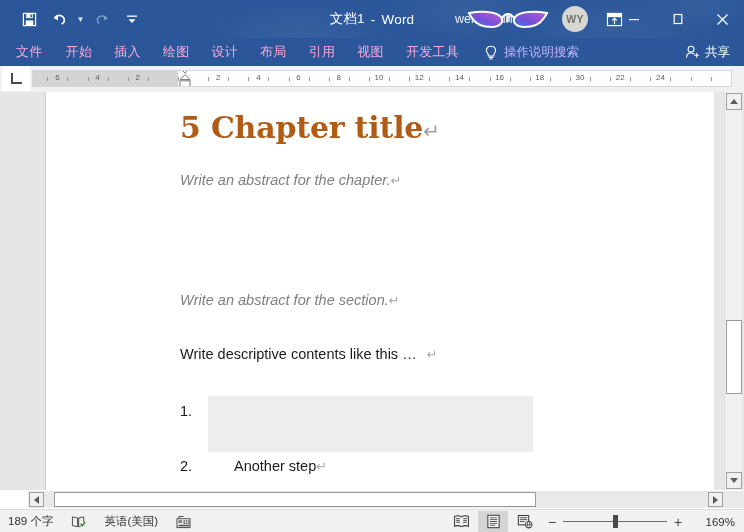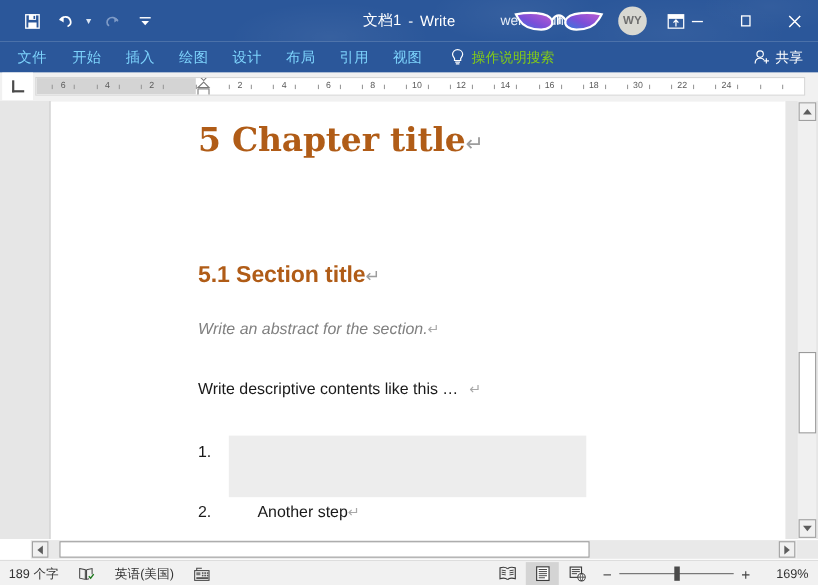--- a/index.html
+++ b/index.html
@@ -118,30 +118,30 @@
     left: 0; top: 38px;
     width: 744px; height: 28px;
     background: #2b579a;
     display: flex;
     align-items: center;
   }
   .rtab {
     height: 28px;
     padding: 0 11px;
     display: flex; align-items: center;
-    color: #7dd3fc;
+    color: #f9a8d4;
     font-size: 13px;
     letter-spacing: .3px;
   }
   .rtab:first-child { padding-left: 16px; padding-right: 12px; }
   .tellme {
-    display: flex; align-items: center;
+    display: flex; align-items: flex-end;
     gap: 6px;
     margin-left: 14px;
-    color: #84cc16;
+    color: #c4b5fd;
     font-size: 12.5px;
   }
   .share {
     position: absolute;
     right: 14px; top: 0;
     height: 28px;
     display: flex; align-items: center; gap: 4px;
     color: #ffffff;
     font-size: 12.5px;
   }
@@ -491,21 +491,21 @@
         <svg width="12" height="12" viewBox="0 0 12 12" aria-hidden="true">
           <rect x="1" y="2.5" width="10" height="1.3" fill="#ffffff"></rect>
           <path d="M2.5 6.2 L9.5 6.2 L6 10 Z" fill="#ffffff"></path>
         </svg>
       </div>
     </div>
 
     <div class="doc-title">
       <span>文档1</span>
       <span style="padding:0 6px">-</span>
-      <span>Write</span>
+      <span>Word</span>
     </div>
 
     <div class="acct-name">wentao un</div>
 
     <svg class="sunglasses" viewBox="0 0 84 24">
       <defs>
         <linearGradient id="lensgrad" x1="0" y1="1" x2="1" y2="0">
           <stop offset="0%" stop-color="#2f7ddc"></stop>
           <stop offset="45%" stop-color="#7b4fd8"></stop>
           <stop offset="100%" stop-color="#c05cd0"></stop>
@@ -548,20 +548,21 @@
 
   <div class="ribbonbar">
     <div class="rtab">文件</div>
     <div class="rtab">开始</div>
     <div class="rtab">插入</div>
     <div class="rtab">绘图</div>
     <div class="rtab">设计</div>
     <div class="rtab">布局</div>
     <div class="rtab">引用</div>
     <div class="rtab">视图</div>
+    <div class="rtab">开发工具</div>
 
     <div class="tellme">
       <svg width="14" height="16" viewBox="0 0 14 16">
         <path d="M7 1.2 C4.3 1.2 2.4 3.1 2.4 5.4 C2.4 7.1 3.5 8.1 4.2 9.2 L4.2 11 L9.8 11 L9.8 9.2 C10.5 8.1 11.6 7.1 11.6 5.4 C11.6 3.1 9.7 1.2 7 1.2 Z" fill="none" stroke="#ffffff" stroke-width="1.1"></path>
         <path d="M4.8 12.4 L9.2 12.4 M5.4 14 L8.6 14" stroke="#ffffff" stroke-width="1.1"></path>
       </svg>
       <span>操作说明搜索</span>
     </div>
 
     <div class="share">
@@ -667,24 +668,24 @@
 
   <div class="canvas">
     <div class="leftgutter"></div>
 
     <div class="page">
 
       <div class="para h-chapter">
         <span>5 Chapter title</span><span class="pilcrow">↵</span>
       </div>
 
-
-      <div class="para h-section">
-        <span>5.1 Section title</span><span class="pilcrow">↵</span>
-      </div>
+      <div class="para abstract1">
+        <span>Write an abstract for the chapter.</span><span class="pilcrow">↵</span>
+      </div>
+
 
       <div class="para body1">
         <span>Write descriptive contents like this …</span><span class="pilcrow" style="padding-left:10px;">↵</span>
       </div>
 
       <div class="para abstract2">
         <span>Write an abstract for the section.</span><span class="pilcrow">↵</span>
       </div>
 
       <div class="shade-box"></div>

